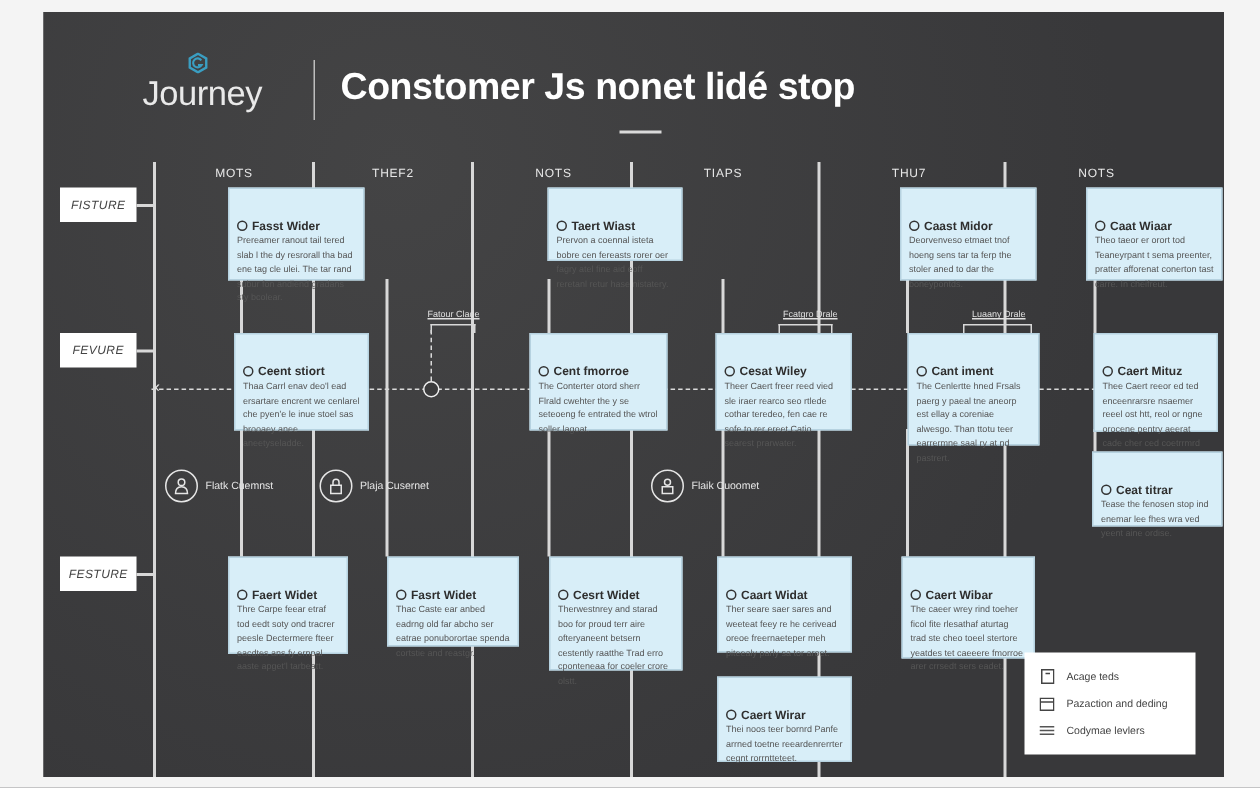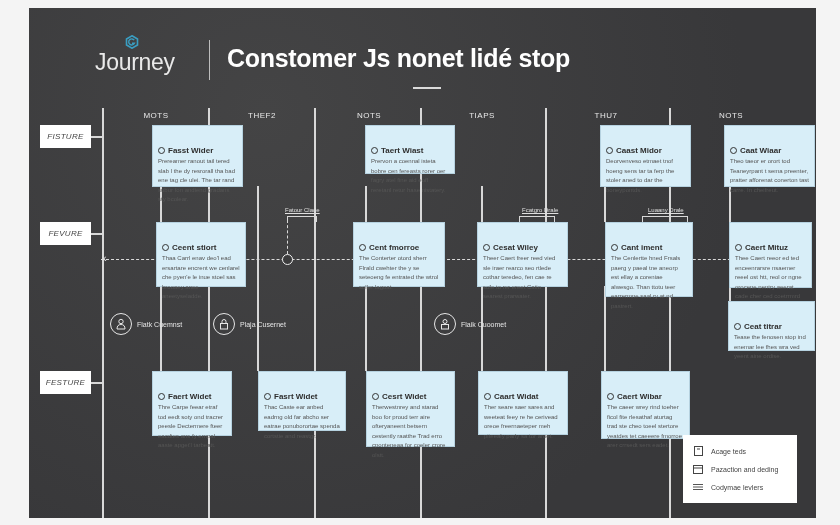--- a/index.html
+++ b/index.html
@@ -238,20 +238,27 @@
       </div>
     <div class="card-body">Ther seare saer sares and weeteat feey re he cerivead oreoe freernaeteper meh piteealy parly sa tor aroet.</div>
   </div>
   <div class="card" style="left:532px; top:363px; width:89px; height:68px">
     <div class="card-title">
         <span class="radio"></span>
         <span>Caert Wibar</span>
       </div>
     <div class="card-body">The caeer wrey rind toeher ficol fite rlesathaf aturtag trad ste cheo toeel stertore yeatdes tet caeeere fmorroe arer crrsedt sers eadet.</div>
   </div>
+  <div class="card" style="left:409px; top:443px; width:90px; height:57px">
+    <div class="card-title">
+        <span class="radio"></span>
+        <span>Caert Wirar</span>
+      </div>
+    <div class="card-body">Thei noos teer bornrd Panfe arrned toetne reeardenrerrter cegnt rorrntteteet.</div>
+  </div>
 
   <div class="legend">
     <div class="legend-item">
       <span class="legend-icon">
         <svg width="9" height="10" viewBox="0 0 9 10">
             <rect x="0.5" y="0.5" width="8" height="9" fill="none" stroke="#444" stroke-width="1"></rect>
             <line x1="3" y1="3" x2="6" y2="3" stroke="#444" stroke-width="1"></line>
           </svg>
       </span>
       <span>Acage teds</span>

